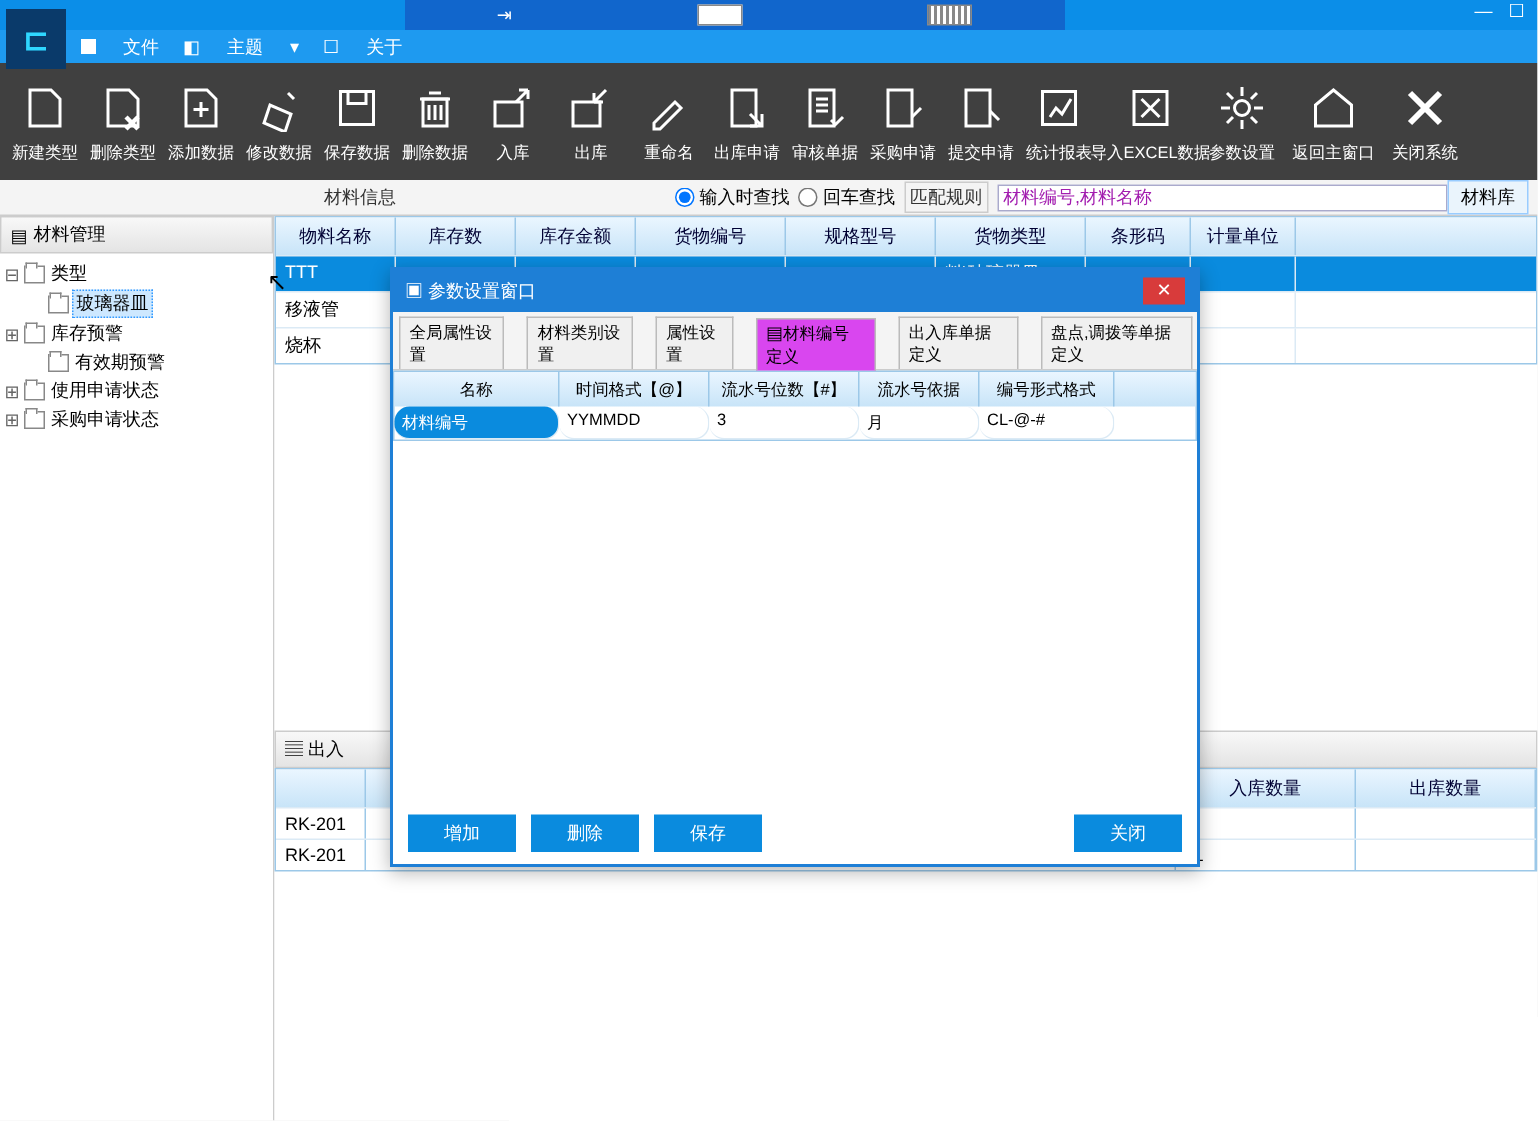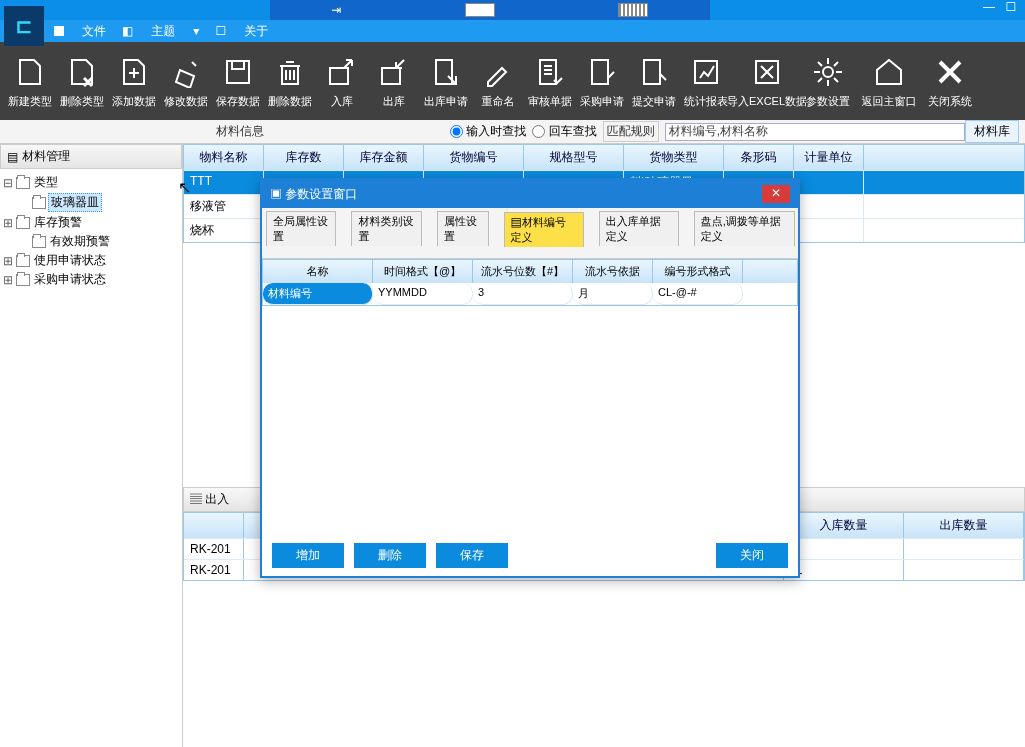--- a/index.html
+++ b/index.html
@@ -24,21 +24,21 @@
 .tbtn { display:flex; flex-direction:column; align-items:center; justify-content:center; width:52px; height:72px; color:#fff; cursor:pointer; }
 .tbtn.wide { width:70px; }
 .tbtn .ticon { width:36px; height:36px; display:flex; align-items:center; justify-content:center; }
 .tbtn .ticon svg { stroke:#fff; stroke-width:2; fill:none; }
 .tbtn .tlabel { font-size:11px; text-align:center; margin-top:4px; white-space:nowrap; }
 
 
 .filterbar { height:24px; background:#f4f4f4; border-bottom:1px solid #ccc; display:flex; align-items:center; padding-left:214px; gap:6px; }
 .filterbar .flabel { color:#333; }
 .filterbar input[type=radio] { vertical-align:middle; }
-.filterbar .match-input { border:1px solid #aac; height:18px; width:300px; padding:0 3px; color:#404040; }
+.filterbar .match-input { border:1px solid #aac; height:18px; width:300px; padding:0 3px; color:#a21caf; }
 .filterbar .libbtn { position:absolute; right:6px; border:1px solid #9cf; background:#eaf4fc; padding:2px 8px; cursor:pointer; }
 
 
 .main { display:flex; height: calc(747px - 20px - 22px - 78px - 24px); }
 .sidebar { width:208px; background:#fff; border-right:1px solid #ccc; }
 .sidebar .panel-head { background: linear-gradient(#f8f8f8,#e4e4e4); border:1px solid #ccc; padding:3px 6px; display:flex; align-items:center; gap:4px;}
 .sidebar .tree { padding:4px 2px; }
 .tnode { display:flex; align-items:center; gap:2px; padding:1px 0; cursor:pointer; }
 .tnode .exp { width:12px; text-align:center; color:#666; }
 .tnode .ficon { width:14px; height:12px; background:#fff; border:1px solid #888; display:inline-block; position:relative; }
@@ -62,23 +62,23 @@
 
 
 .lower { margin-top:4px; }
 .grid2 .ghead .gh, .grid2 .grow .gc { border-right:1px solid #9cc8e8; }
 .lcolA{width:60px}.lcolB{width:540px}.lcolC{width:120px}.lcolD{width:120px}
 
 
 .modal { position:absolute; left:260px; top:178px; width:540px; height:400px; background:#fff; border:2px solid #1e7fd6; box-shadow:0 3px 12px rgba(0,0,0,.3); z-index:100; display:flex; flex-direction:column; }
 .modal .mtitle { background:#1e7fd6; color:#fff; padding:5px 8px; display:flex; align-items:center; justify-content:space-between; }
 .modal .mtitle .closex { background:#d83b3b; color:#fff; width:28px; height:18px; text-align:center; cursor:pointer; line-height:16px; }
-.modal .mtabs { display:flex; background:#f4f4f4; border-bottom:1px solid #ccc; padding:3px 4px 12px 4px; gap:16px; }
+.modal .mtabs { display:flex; background:#f4f4f4; border-bottom:1px solid #ccc; padding:3px 4px 0 4px; gap:16px; }
 .modal .mtab { border:1px solid #bbb; border-bottom:none; padding:2px 6px; background:#f0f0f0; font-size:11px; cursor:pointer; margin-right:-1px; }
-.modal .mtab.active { background:#fde047; position:relative; top:1px; }
+.modal .mtab.active { background:#d946ef; position:relative; top:1px; }
 .modal .mgrid { border:1px solid #9cc8e8; margin:0; }
 .modal .mgrid .ghead { display:flex; background: linear-gradient(#eaf6ff,#c8e4f8); }
 .modal .mgrid .gh { border-right:1px solid #9cc8e8; padding:4px 4px; text-align:center; font-size:11px; }
 .modal .mgrid .grow { display:flex; }
 .modal .mgrid .gc { border-right:1px solid #dbeaf5; border-bottom:1px solid #dbeaf5; padding:3px 5px; font-size:11px;border-radius:10px; }
 .modal .mgrid .grow.sel .gc:first-child { background:#0a8bde; color:#fff; }
 .mcA{width:110px}.mcB{width:100px}.mcC{width:100px}.mcD{width:80px}.mcE{width:90px}
 .modal .mbody { flex:1; }
 .modal .mbtns { display:flex; gap:10px; padding:8px 10px; justify-content:flex-start; }
 .modal .mbtns .spacer { flex:1; }
@@ -189,33 +189,33 @@
         <svg width="32" height="32" viewBox="0 0 32 32">
           <rect x="4" y="12" width="18" height="16"></rect>
           <path d="M18 12l8-8M26 4v6M26 4h-6" transform="rotate(180 22 8)"></path>
         </svg>
       </div>
       <div class="tlabel">出库</div>
     </div>
     <div class="tbtn">
       <div class="ticon">
         <svg width="32" height="32" viewBox="0 0 32 32">
+          <path d="M6 26L20 12l4 4L10 30H6z"></path>
+        </svg>
+      </div>
+      <div class="tlabel">重命名</div>
+    </div>
+    <div class="tbtn">
+      <div class="ticon">
+        <svg width="32" height="32" viewBox="0 0 32 32">
           <rect x="6" y="4" width="16" height="24"></rect>
           <path d="M18 20l8 8M26 20v8h-8"></path>
         </svg>
       </div>
       <div class="tlabel">出库申请</div>
-    </div>
-    <div class="tbtn">
-      <div class="ticon">
-        <svg width="32" height="32" viewBox="0 0 32 32">
-          <path d="M6 26L20 12l4 4L10 30H6z"></path>
-        </svg>
-      </div>
-      <div class="tlabel">重命名</div>
     </div>
     <div class="tbtn">
       <div class="ticon">
         <svg width="32" height="32" viewBox="0 0 32 32">
           <rect x="6" y="4" width="16" height="24"></rect>
           <path d="M10 10h8M10 14h8M10 18h8"></path>
           <path d="M20 24l3 3 5-5"></path>
         </svg>
       </div>
       <div class="tlabel">审核单据</div>

